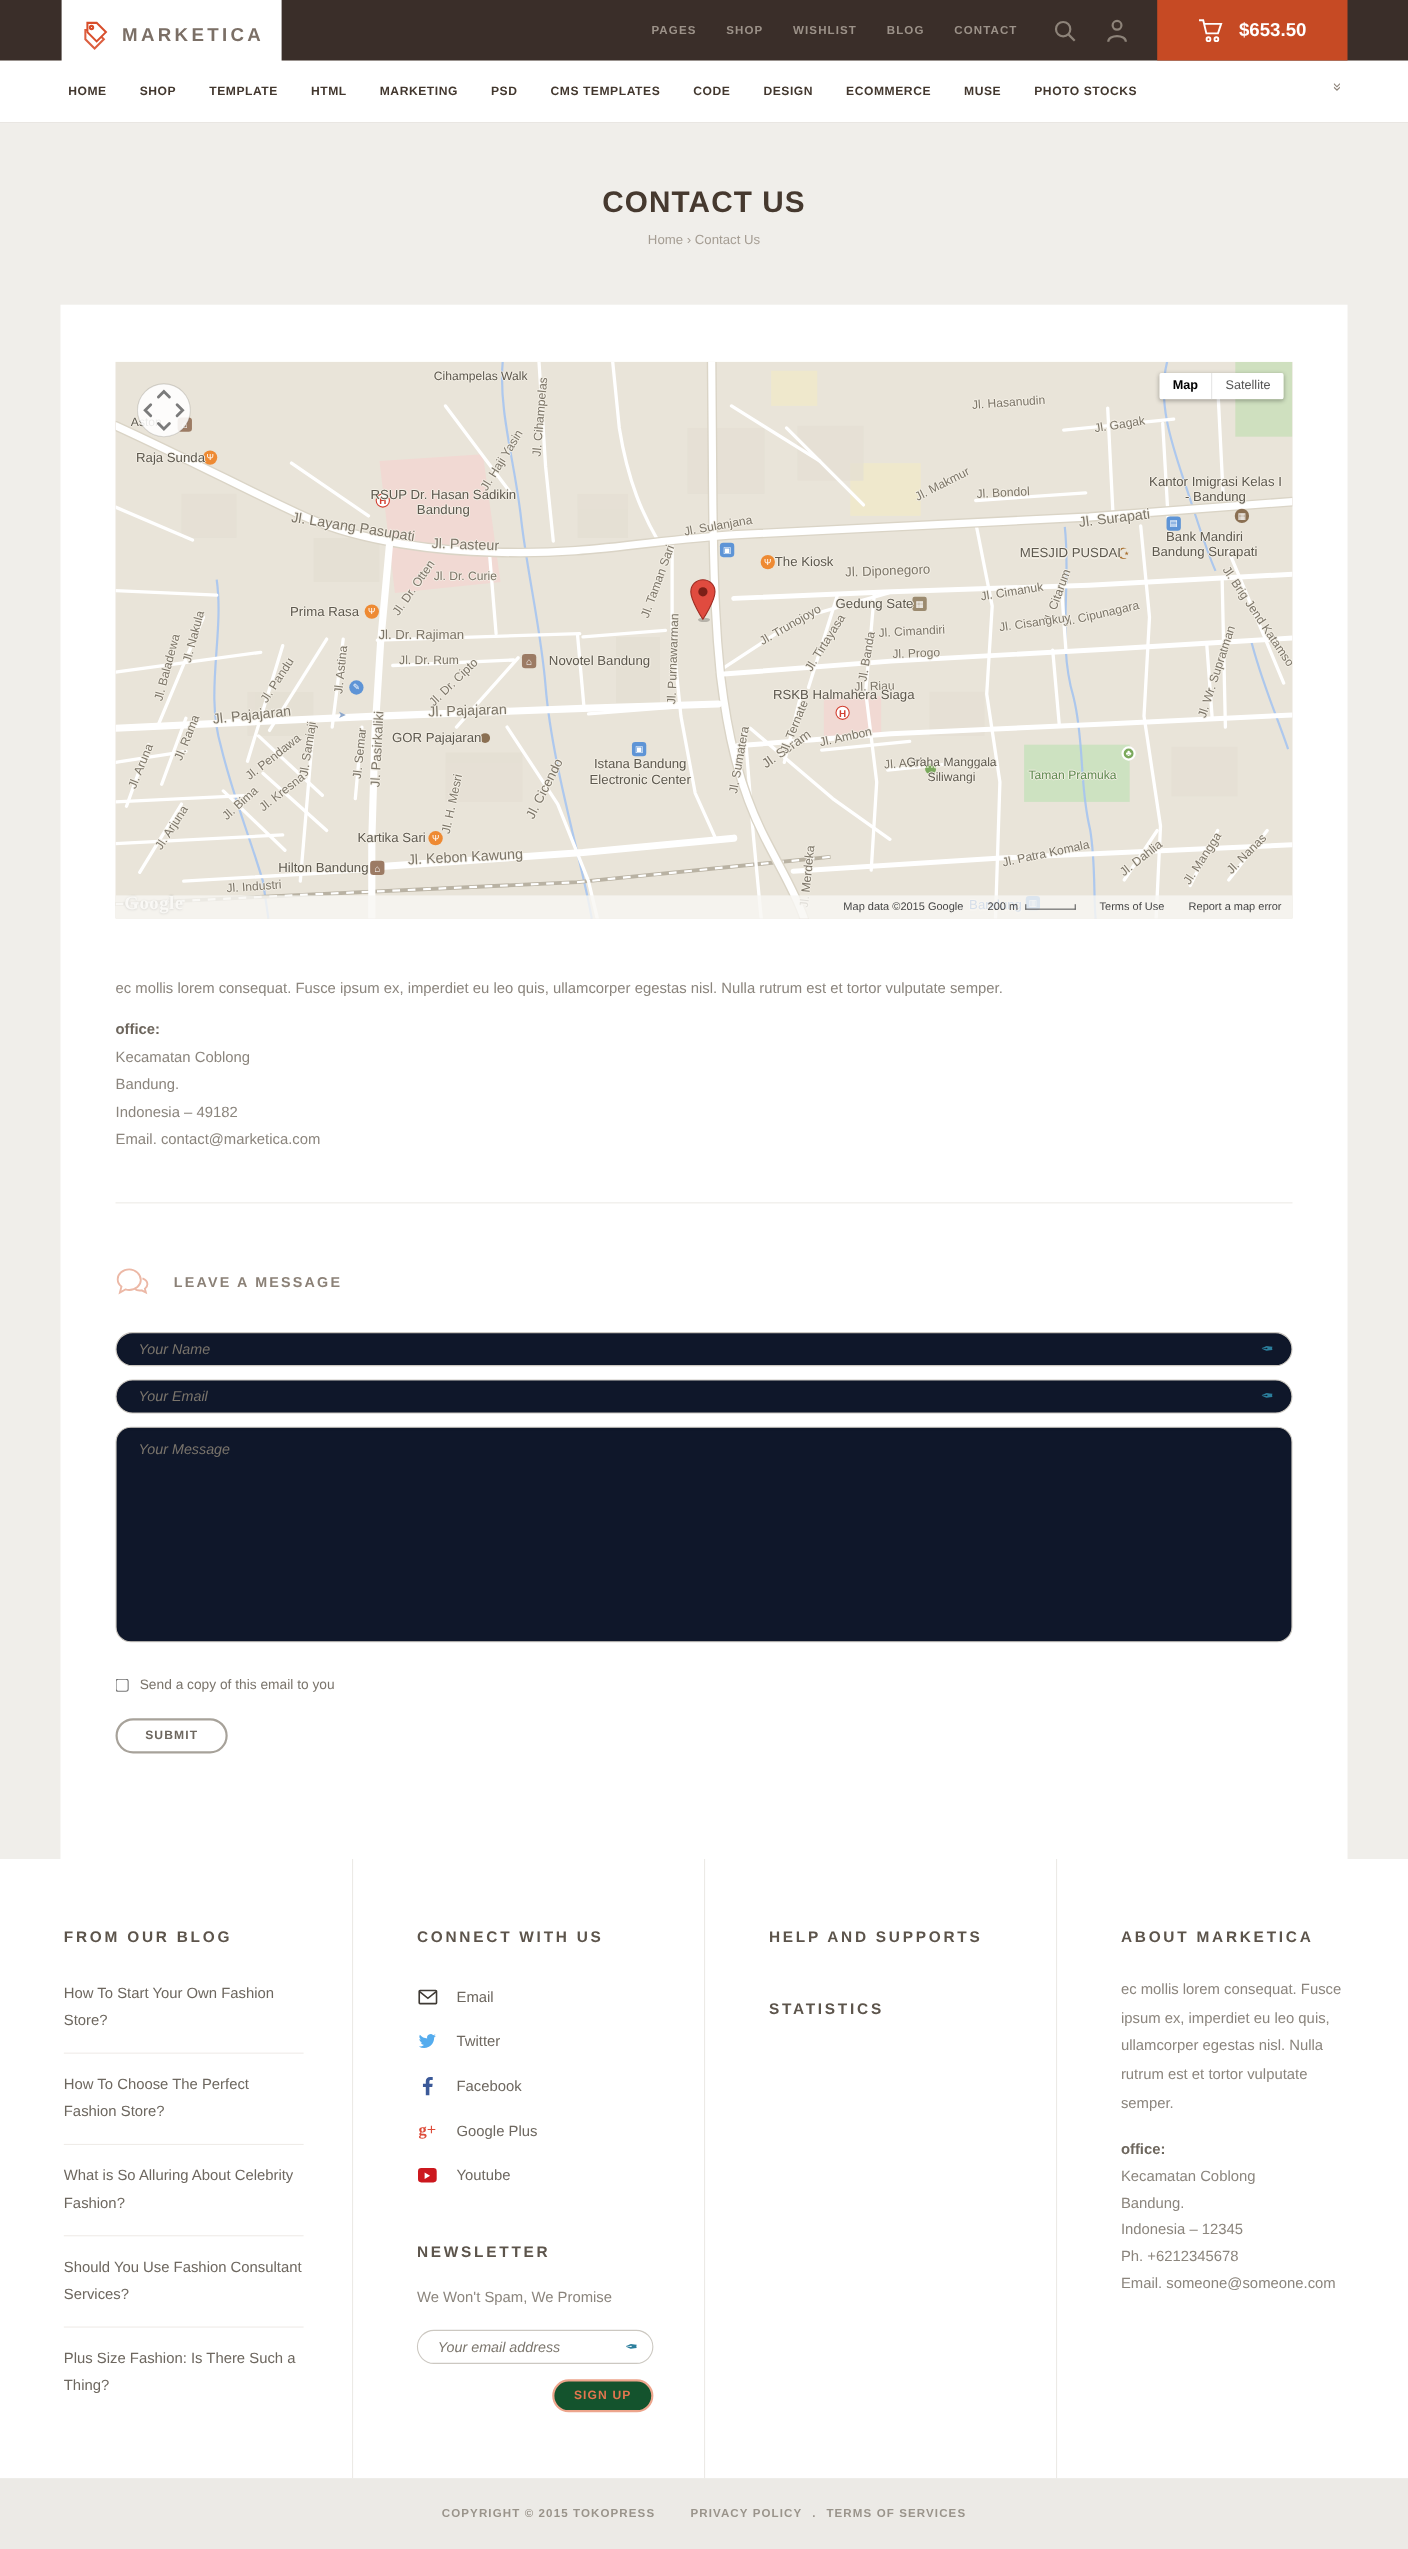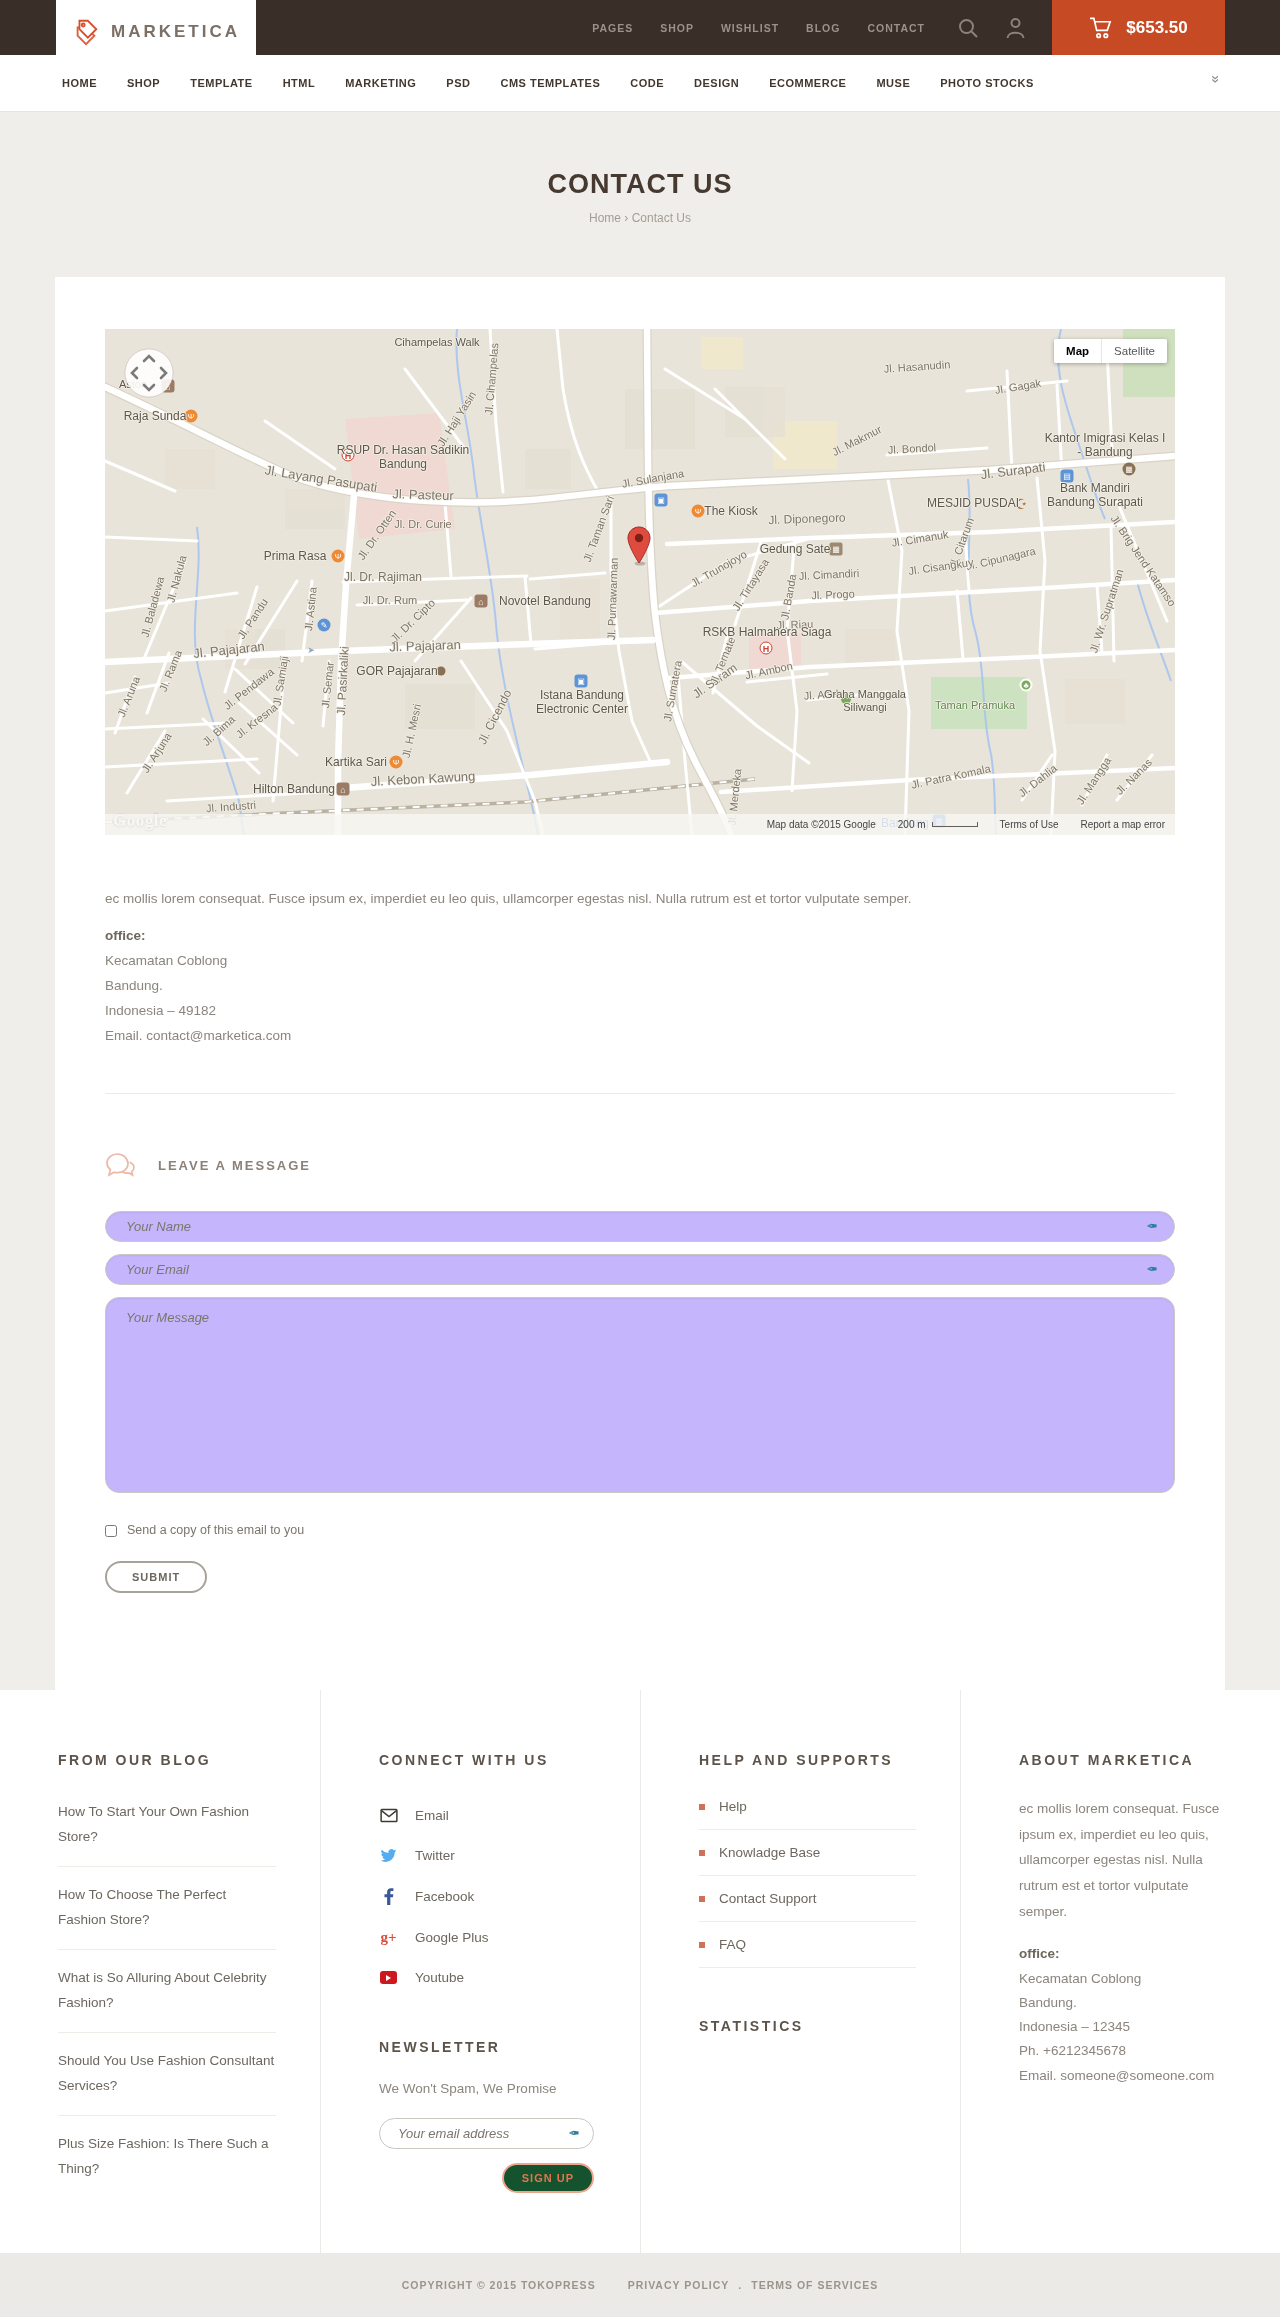--- a/index.html
+++ b/index.html
@@ -85,21 +85,21 @@
   .intro { margin-top:56px; font-size:13.5px; color:#8b857d; }
   .office { margin-top:18px; font-size:13.5px; line-height:1.85; color:#8b857d; }
   .office .label { font-weight:bold; color:#6d665d; }
   .divider { margin-top:44px; border-top:1px solid #edebe7; }
 
   
   .lm-head { margin-top:58px; display:flex; align-items:center; gap:22px; }
   .lm-head .txt { font-size:13px; font-weight:bold; letter-spacing:2px; color:#8b8177; }
   .f-field { position:relative; margin-top:12px; }
   .f-field.first { margin-top:32px; }
-  .f-field input, .f-field textarea { width:100%; border:1px solid #ccc8c1; background:#c4b5fd; outline:none;
+  .f-field input, .f-field textarea { width:100%; border:1px solid #ccc8c1; background:#0f172a; outline:none;
     font-family:"Liberation Sans", sans-serif; font-size:13px; font-style:italic; color:#6d675f;
     box-shadow:inset 0 1px 2px rgba(0,0,0,.05); }
   .f-field input { height:31px; border-radius:16px; padding:0 44px 0 20px; }
   .f-field textarea { height:196px; border-radius:14px; padding:12px 20px; resize:none; }
   .f-field input::placeholder, .f-field textarea::placeholder { color:#7b756c; font-style:italic; }
   .pen { position:absolute; right:17px; top:7px; color:#2b7e9c; font-size:14px; transform:scaleX(-1); pointer-events:none; }
   .cb-row { margin-top:26px; display:flex; align-items:flex-end; gap:10px; font-size:12.5px; color:#7b756c; }
   .cb-row input { width:12px; height:12px; margin:0; }
   .submit { margin-top:24px; display:inline-block; background:#fff; border:2px solid #a7a29a; border-radius:17px;
     padding:8px 25px; font-size:11px; font-weight:bold; letter-spacing:1px; color:#6d675f; cursor:pointer; }
@@ -586,42 +586,20 @@
       <input type="text" placeholder="Your email address" style="">
       <span class="pen" style="top:7px;right:14px;">✒</span>
     </div>
     <div class="nl-btn-row">
       <button class="nl-btn">SIGN UP</button>
     </div>
   </div>
 
   <div class="fcol">
     <h4 class="fhead">HELP AND SUPPORTS</h4>
-    <ul class="help-list">
-
-        <li>
-          <span class="sq"></span>
-          <span>Help</span>
-        </li>
-
-        <li>
-          <span class="sq"></span>
-          <span>Knowladge Base</span>
-        </li>
-
-        <li>
-          <span class="sq"></span>
-          <span>Contact Support</span>
-        </li>
-
-        <li>
-          <span class="sq"></span>
-          <span>FAQ</span>
-        </li>
-      </ul>
     <h4 class="fhead stats-head">STATISTICS</h4>
   </div>
 
   <div class="fcol">
     <h4 class="fhead">ABOUT MARKETICA</h4>
     <p class="about-p">ec mollis lorem consequat. Fusce ipsum ex, imperdiet eu leo quis, ullamcorper egestas nisl. Nulla rutrum est et tortor vulputate semper.</p>
     <div class="about-office">
       <div class="label">office:</div>
       <div>
 

